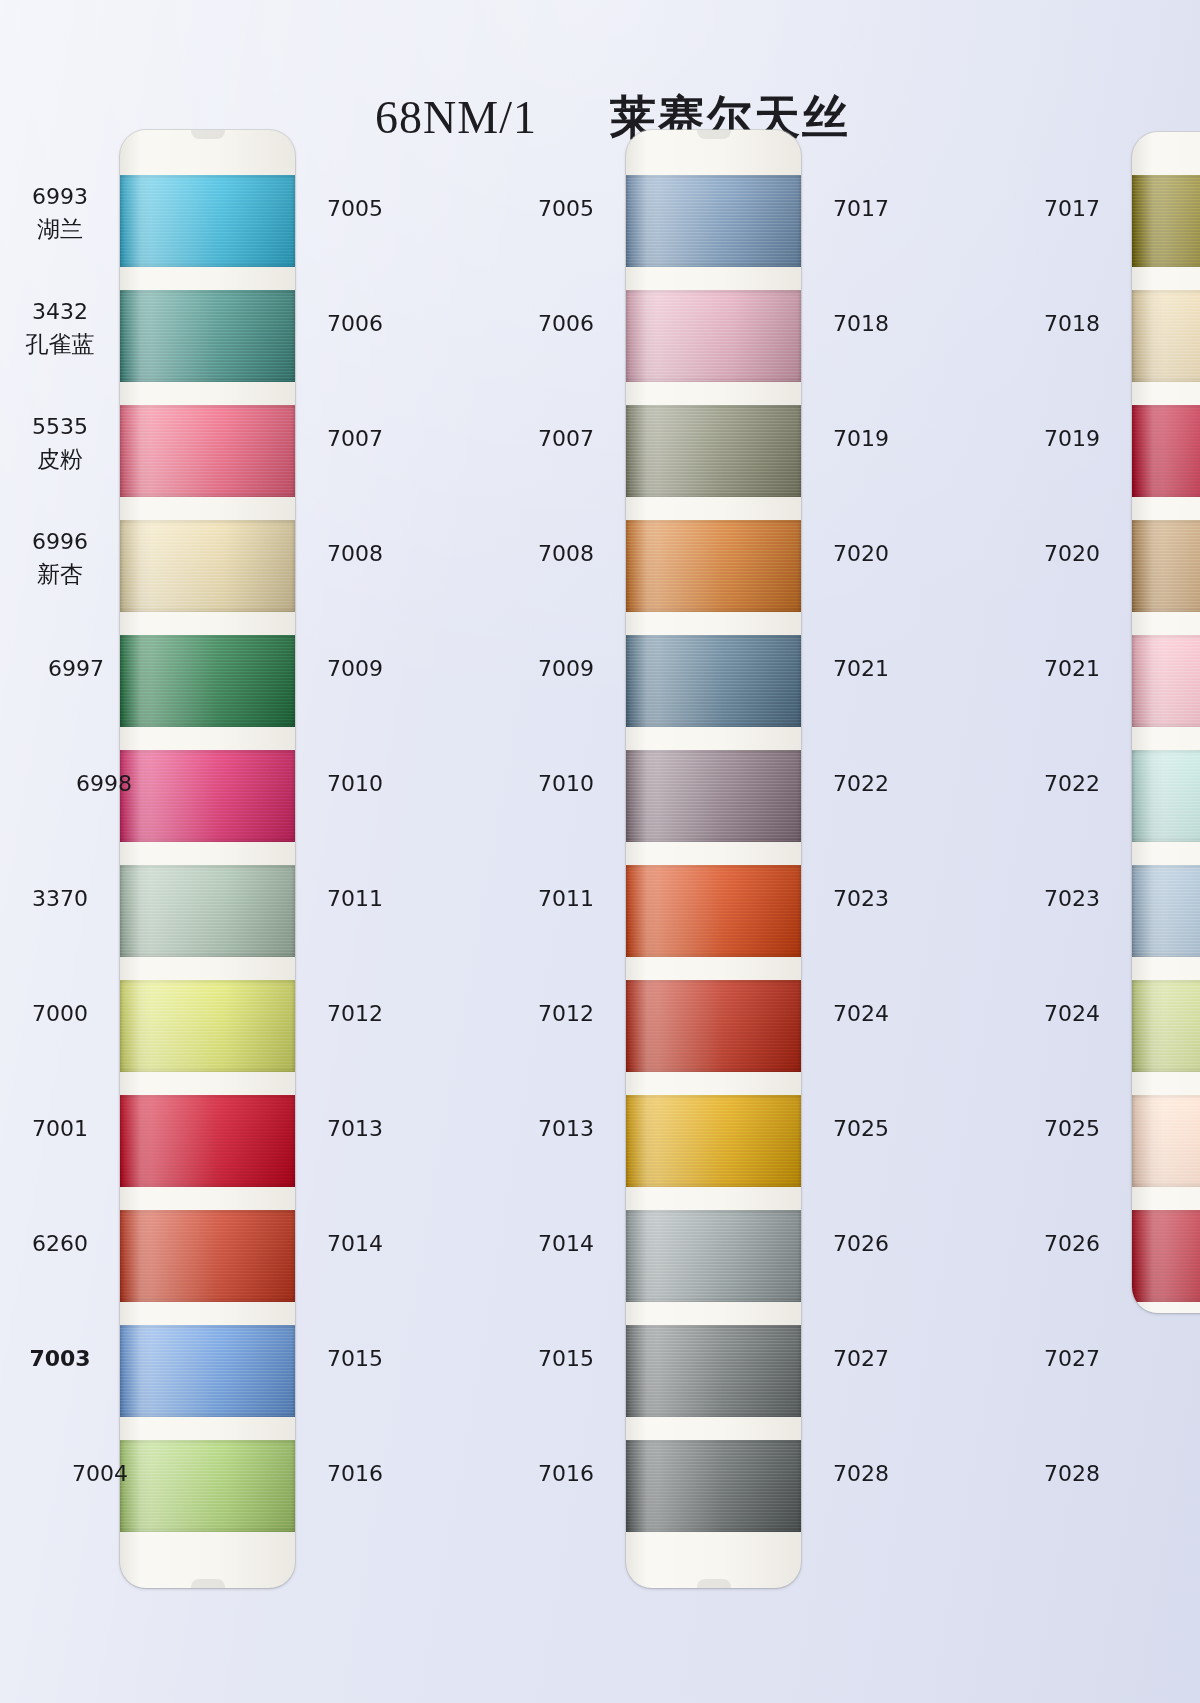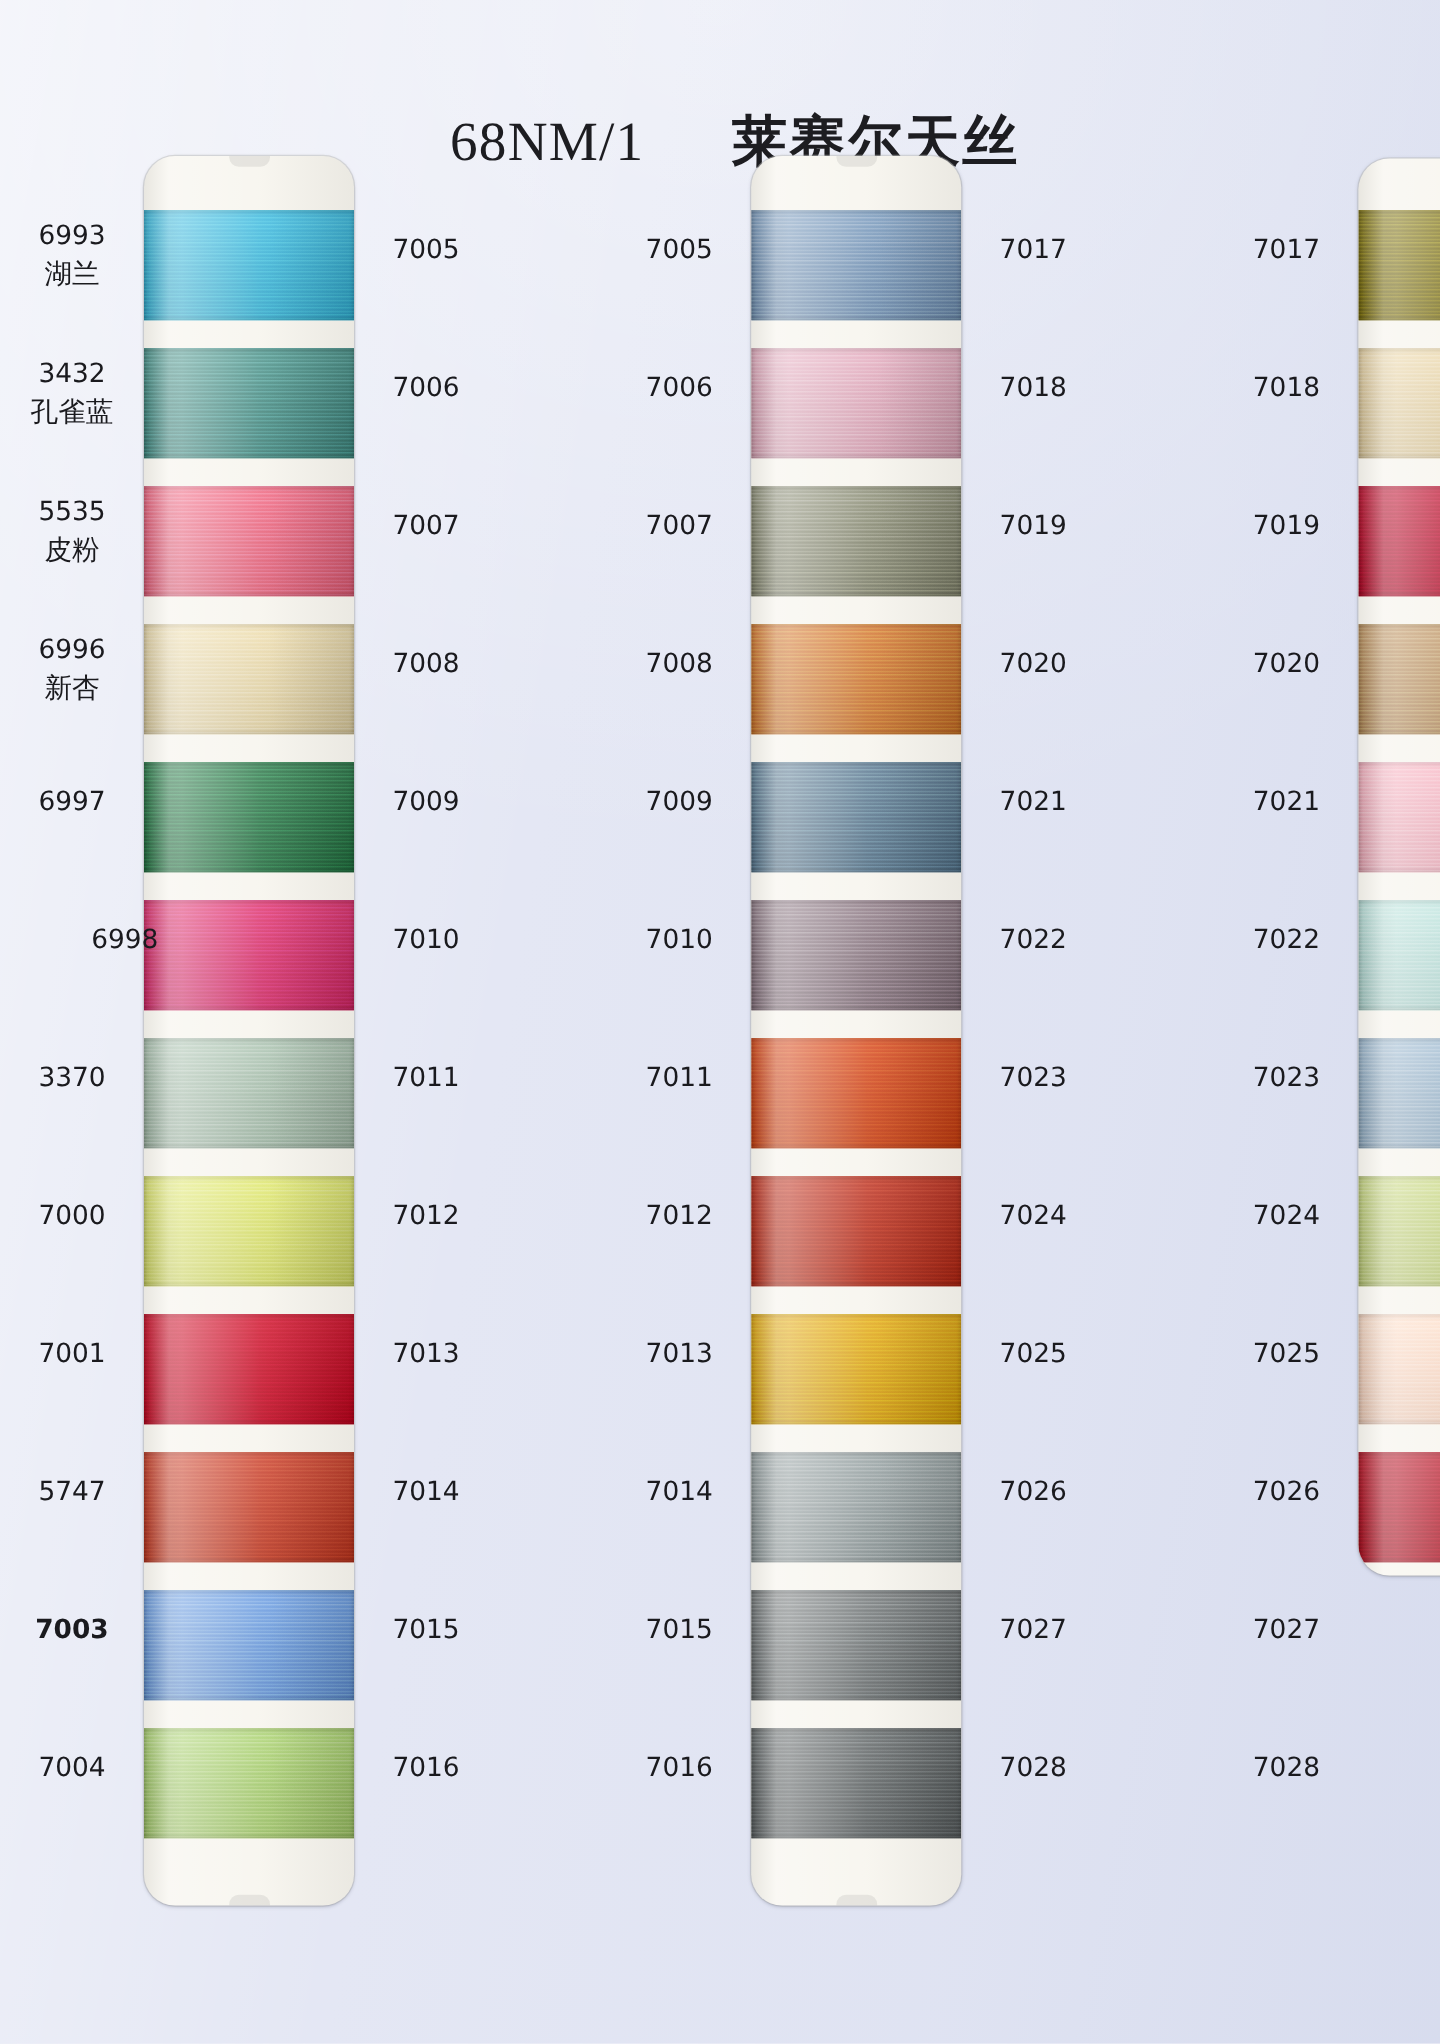--- a/index.html
+++ b/index.html
@@ -171,42 +171,42 @@
         <span class="cname">孔雀蓝</span>
       </div>
       <div class="label left" style="left: 0px; top: 411px;">
         <span class="code">5535</span>
         <span class="cname">皮粉</span>
       </div>
       <div class="label left" style="left: 0px; top: 526px;">
         <span class="code">6996</span>
         <span class="cname">新杏</span>
       </div>
-      <div class="label left" style="left: 0px; top: 653px;">
+      <div class="label left" style="left: 16px; top: 653px;">
         <span class="code">6997</span>
       </div>
       <div class="label left" style="left: 0px; top: 768px; padding-left: 44px;">
         <span class="code">6998</span>
       </div>
       <div class="label left" style="left: 0px; top: 883px;">
         <span class="code">3370</span>
       </div>
       <div class="label left" style="left: 0px; top: 998px;">
         <span class="code">7000</span>
       </div>
       <div class="label left" style="left: 0px; top: 1113px;">
         <span class="code">7001</span>
       </div>
       <div class="label left" style="left: 0px; top: 1228px;">
-        <span class="code">5747</span>
+        <span class="code">6260</span>
       </div>
       <div class="label left" style="left: 0px; top: 1343px; font-weight: bold;">
         <span class="code">7003</span>
       </div>
-      <div class="label left" style="left: 0px; top: 1458px;">
+      <div class="label left" style="left: 0px; top: 1458px; padding-left: 40px;">
         <span class="code">7004</span>
       </div>
       <div class="label right" style="left: 295px; top: 193px;">
         <span class="code">7005</span>
       </div>
       <div class="label right" style="left: 295px; top: 308px;">
         <span class="code">7006</span>
       </div>
       <div class="label right" style="left: 295px; top: 423px;">
         <span class="code">7007</span>

